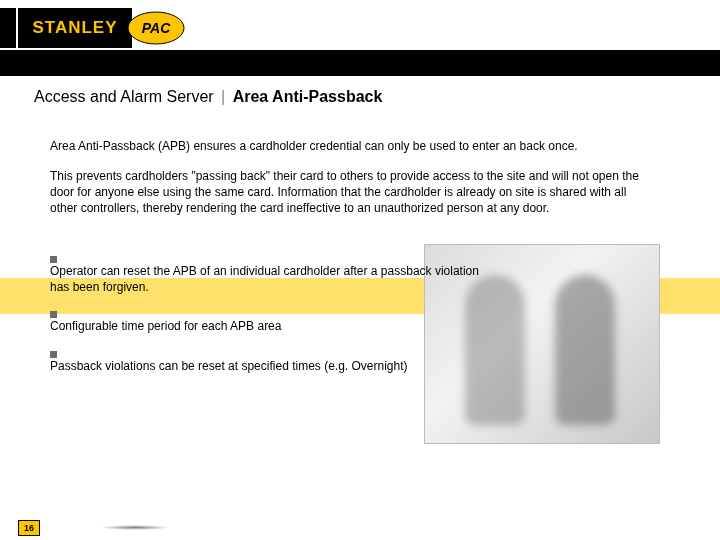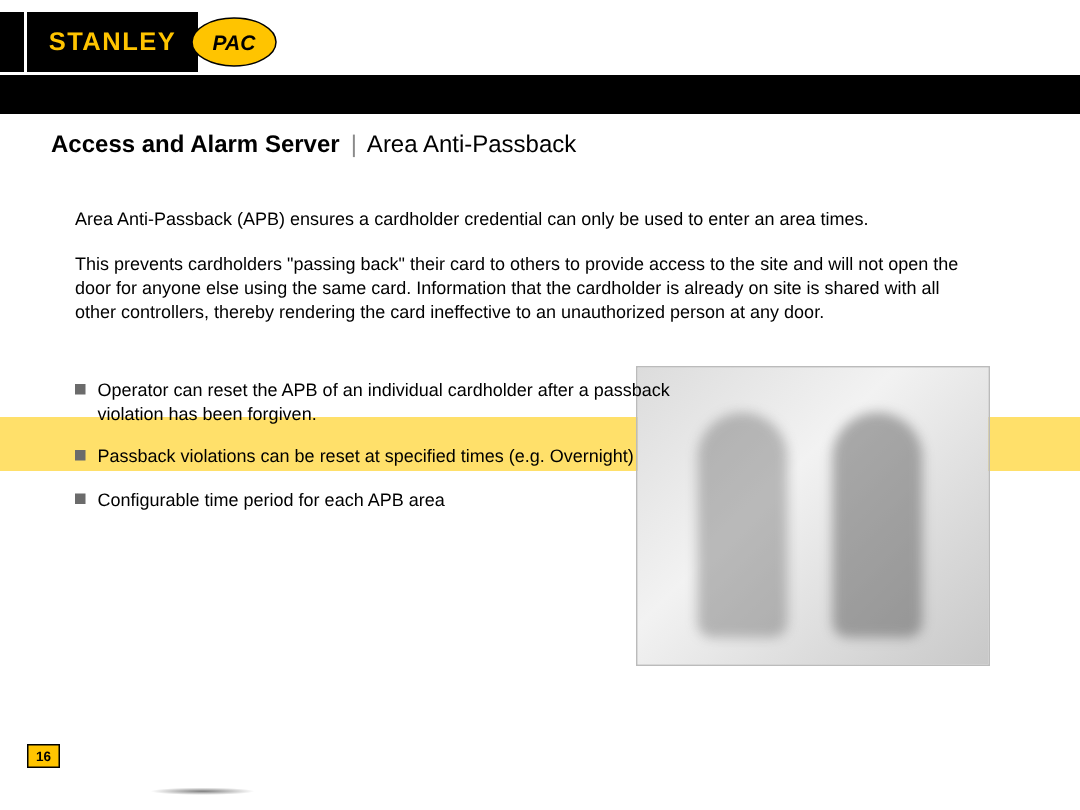--- a/index.html
+++ b/index.html
@@ -46,23 +46,23 @@
     width: 720px; height: 26px;
     background: #000;
   }
 
   
   .title-row {
     position: absolute;
     left: 34px; top: 88px;
     font-size: 16px;
   }
-  .title-bold { font-weight: 700; }
+  .title-bold { font-weight: 400; }
   .title-sep { color:#8a8a8a; padding: 0 3px; }
-  .title-sub { font-weight: 400; }
+  .title-sub { font-weight: 700; }
 
   
   .para {
     position: absolute;
     font-size: 12px;
     line-height: 1.35;
     color: #000;
   }
   .p1 { left: 50px; top: 138px; width: 580px; }
   .p2 { left: 50px; top: 168px; width: 600px; }
@@ -82,20 +82,21 @@
     left: 50px; top: 252px;
     width: 430px;
     font-size: 12px;
     line-height: 1.35;
     z-index: 2;
   }
   .bullet-row {
     display: flex;
     align-items: flex-start;
     margin-bottom: 12px;
+    flex-direction: column;
   }
   .sqbullet {
     display: inline-block;
     width: 7px; height: 7px;
     background: #6b6b6b;
     margin-right: 8px;
     margin-top: 4px;
     flex: 0 0 auto;
   }
   .bullet-text { flex: 1 1 auto; }
@@ -125,21 +126,21 @@
     left:130px; top:30px;
     width:60px; height:150px;
     background: rgba(60,60,60,0.4);
     border-radius: 30px 30px 10px 10px;
     filter: blur(4px);
   }
 
   
   .footer {
     position: absolute;
-    left: 18px; bottom: 28px;
+    left: 18px; bottom: 4px;
     display: flex;
     align-items: flex-end;
     gap: 8px;
     flex-direction: column;
   }
   .page-badge{
     background:#ffc400;
     color:#000;
     font-size:9px;
     font-weight:700;
@@ -174,37 +175,37 @@
   </svg>
 </div>
 <div class="black-bar-wide"></div>
 
 <div class="title-row">
   <span class="title-bold">Access and Alarm Server</span>
   <span class="title-sep">|</span>
   <span class="title-sub">Area Anti-Passback</span>
 </div>
 
-<div class="para p1">Area Anti-Passback (APB) ensures a cardholder credential can only be used to enter an area times.</div>
+<div class="para p1">Area Anti-Passback (APB) ensures a cardholder credential can only be used to enter an back once.</div>
 <div class="para p2">This prevents cardholders "passing back" their card to others to provide access to the site and will not open the door for anyone else using the same card. Information that the cardholder is already on site is shared with all other controllers, thereby rendering the card ineffective to an unauthorized person at any door.</div>
 
 <div class="yellow-band"></div>
 
 <div class="bullets">
   <div class="bullet-row">
     <span class="sqbullet"></span>
     <span class="bullet-text">Operator can reset the APB of an individual cardholder after a passback violation has been forgiven.</span>
   </div>
   <div class="bullet-row">
     <span class="sqbullet"></span>
-    <span class="bullet-text">Passback violations can be reset at specified times (e.g. Overnight)</span>
+    <span class="bullet-text">Configurable time period for each APB area</span>
   </div>
   <div class="bullet-row">
     <span class="sqbullet"></span>
-    <span class="bullet-text">Configurable time period for each APB area</span>
+    <span class="bullet-text">Passback violations can be reset at specified times (e.g. Overnight)</span>
   </div>
 </div>
 
 <div class="photo"></div>
 
 <div class="footer">
   <span class="page-badge">16</span>
 </div>
 <div class="footer-shadow"></div>
 

